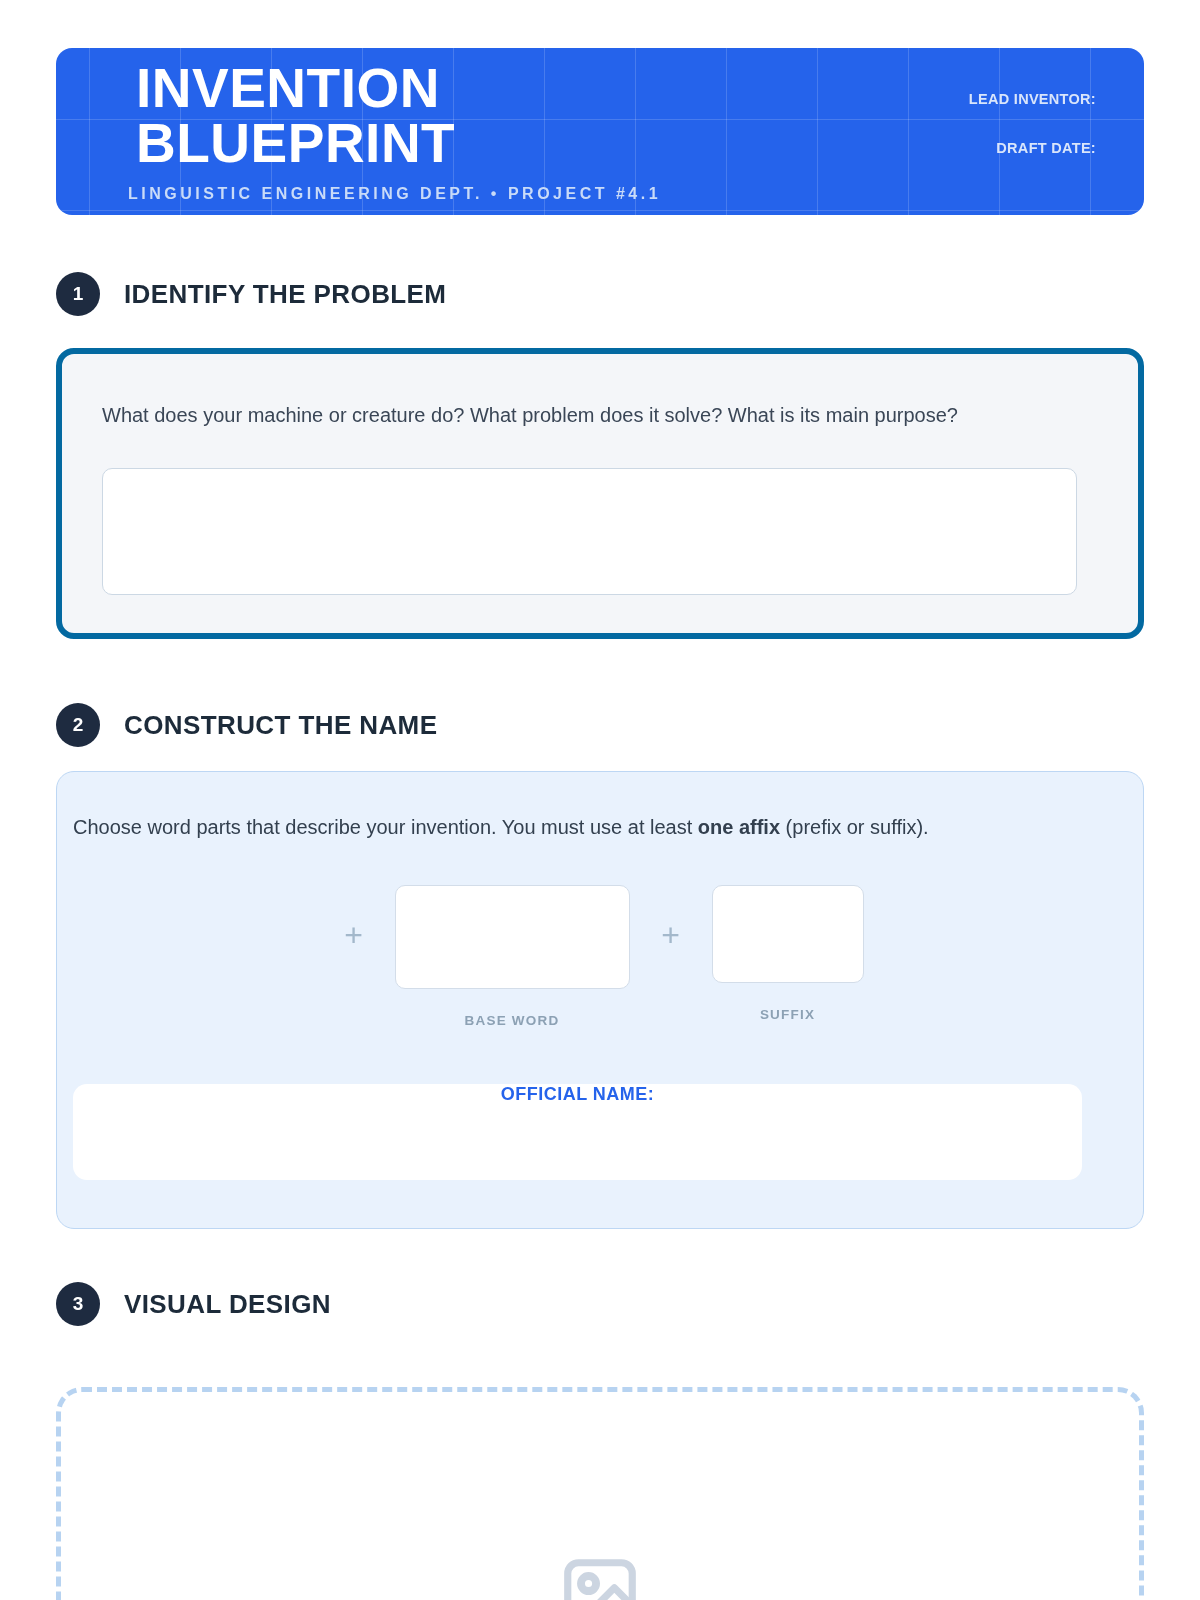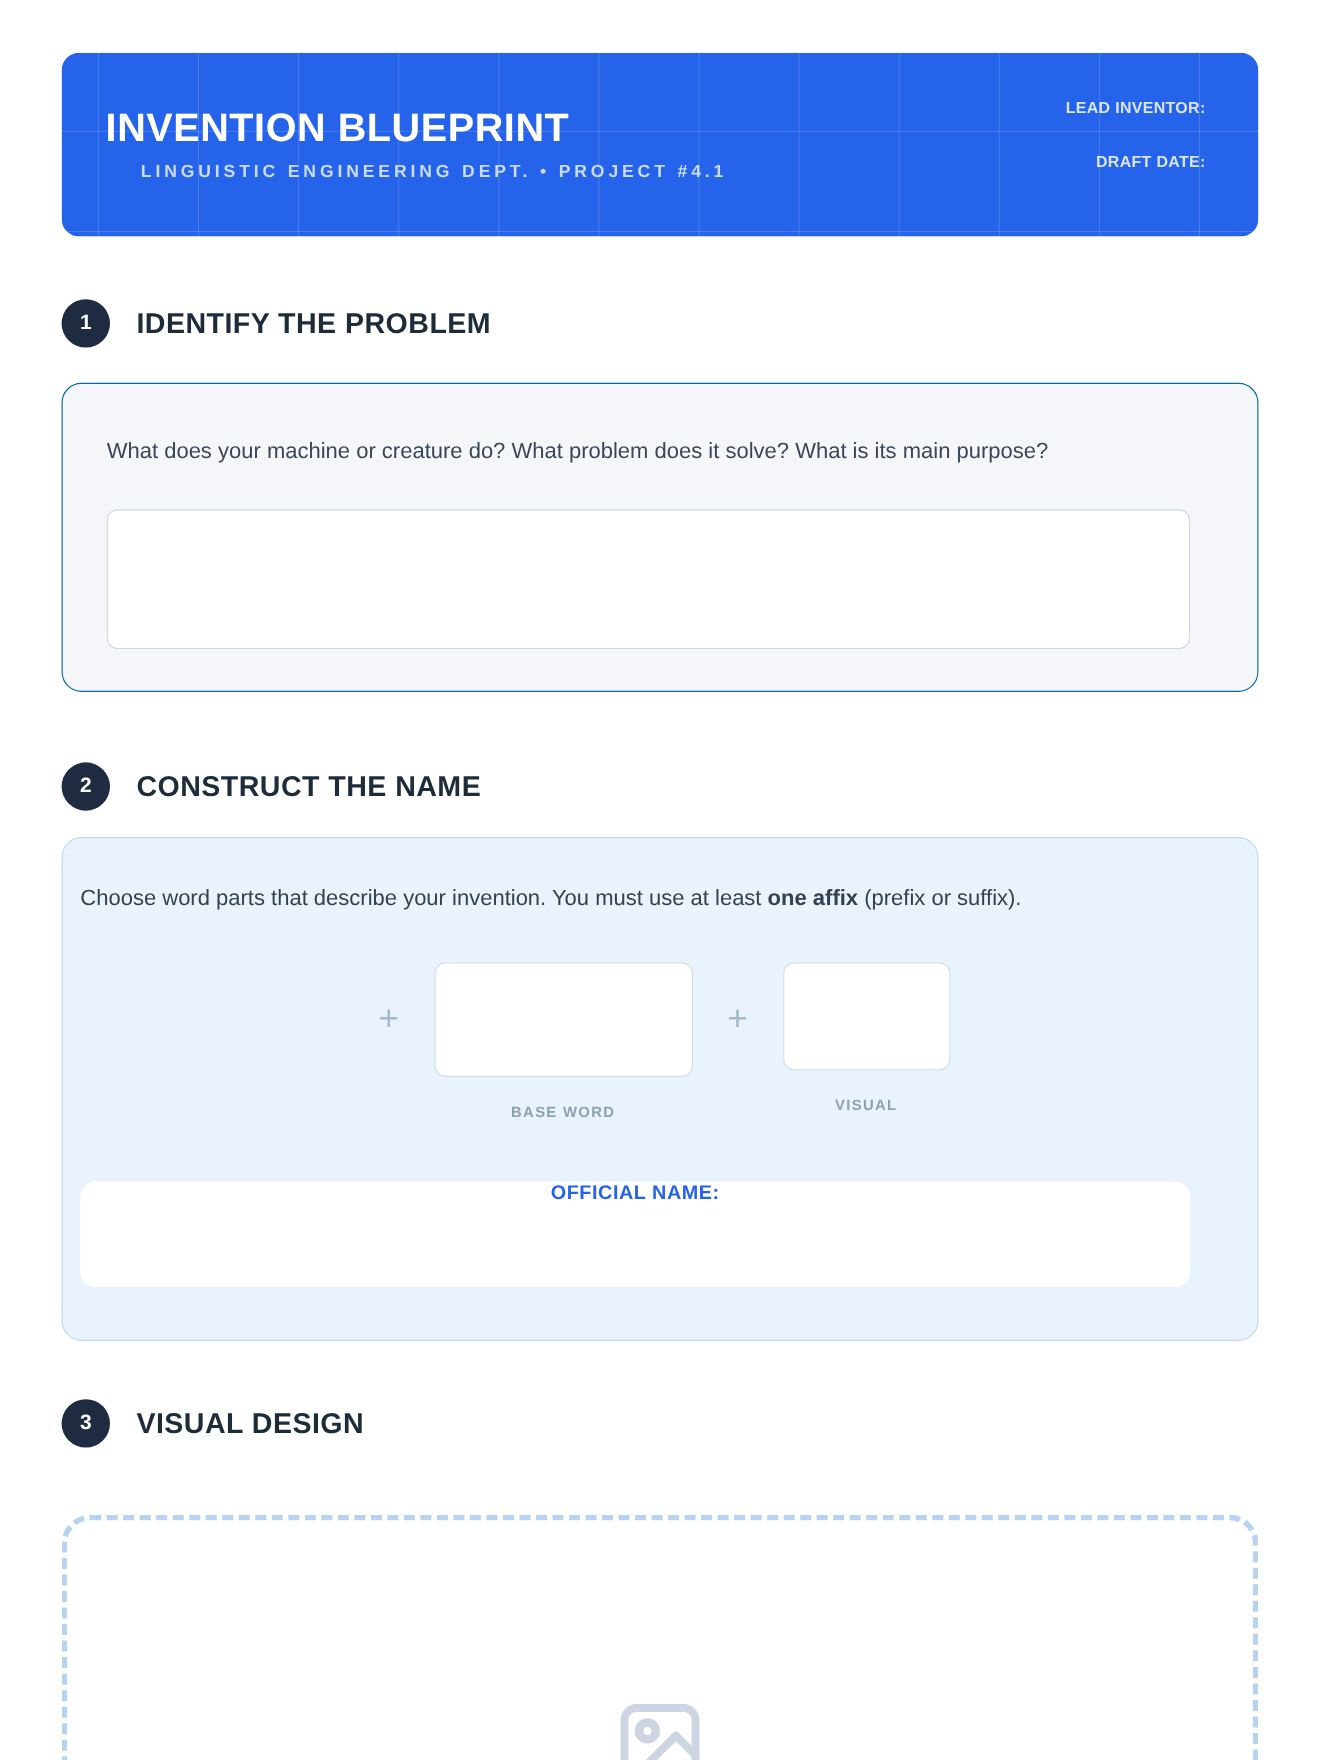--- a/index.html
+++ b/index.html
@@ -17,24 +17,25 @@
       linear-gradient(90deg, rgba(255,255,255,0.16) 1px, transparent 1px);
     background-size: 91px 91px;
     background-position: 33px -20px;
     display: flex;
     align-items: center;
     justify-content: space-between;
     padding: 0 48px 0 40px;
   }
   .header-title {
     color: #ffffff;
-    font-size: 36px;
+    font-size: 55px;
     font-weight: bold;
     letter-spacing: 0.5px;
     line-height: 1;
+    margin-left: 40px;
   }
   .header-subtitle {
     margin-top: 14px;
     color: #c9dbf8;
     font-size: 16px;
     font-weight: bold;
     letter-spacing: 3.5px;
     margin-left: 32px;
   }
   .header-fields { width: 430px; }
@@ -77,21 +78,21 @@
     color: #1d2b3a;
     font-size: 26px;
     font-weight: bold;
     letter-spacing: 0.4px;
   }
 
   
   .card-problem {
     margin-top: 32px;
     background: #f4f6f9;
-    border: 1px solid #0369a1;
+    border: 6px solid #0369a1;
     border-radius: 18px;
     padding: 44px 40px 38px 40px;
   }
   .prompt-text {
     color: #3a4656;
     font-size: 20px;
     line-height: 1.7;
     max-width: 940px;
   }
   .answer-area {
@@ -242,21 +243,21 @@
 
     <div class="name-builder">
       <div class="nb-plus">+</div>
       <div class="nb-col">
         <div class="nb-box base"></div>
         <div class="nb-label">BASE WORD</div>
       </div>
       <div class="nb-plus">+</div>
       <div class="nb-col">
         <div class="nb-box suffix"></div>
-        <div class="nb-label">VISUAL</div>
+        <div class="nb-label">SUFFIX</div>
       </div>
     </div>
 
     <div class="official-bar">
       <span class="official-label">OFFICIAL NAME:</span>
       <span class="official-line"></span>
     </div>
   </div>
 
   <div class="section-heading gap-md">

